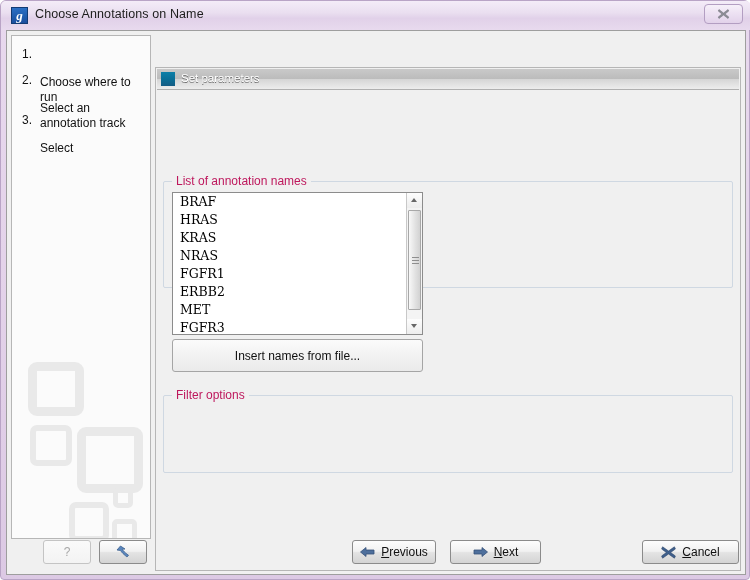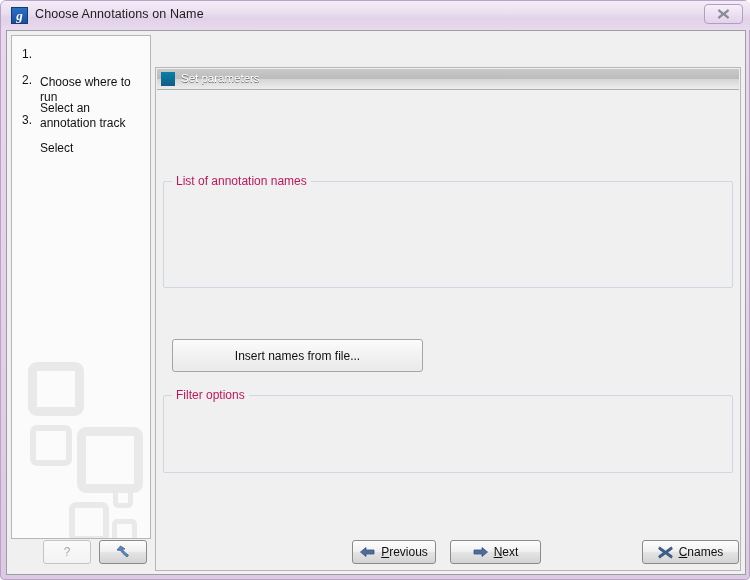--- a/index.html
+++ b/index.html
@@ -337,20 +337,42 @@
 
     <div class="content">
       <div class="section-header">
         <div class="swatch"></div>
         <div class="hdr-text">Set parameters</div>
       </div>
 
       <div class="group" style="left:7px; top:113px; right:7px; height:107px;">
         <span class="group-title">List of annotation names</span>
 
+        <div class="listbox" style="left:8px; top:10px; width:251px; height:143px;">
+          <div class="listrow">BRAF</div>
+          <div class="listrow">HRAS</div>
+          <div class="listrow">KRAS</div>
+          <div class="listrow">NRAS</div>
+          <div class="listrow">FGFR1</div>
+          <div class="listrow">ERBB2</div>
+          <div class="listrow">MET</div>
+          <div class="listrow">FGFR3</div>
+
+          <div class="scrollbar">
+            <div class="sb-btn up">
+              <span class="sb-arrow"></span>
+            </div>
+            <div class="sb-thumb">
+              <span class="sb-grip"></span>
+            </div>
+            <div class="sb-btn down">
+              <span class="sb-arrow"></span>
+            </div>
+          </div>
+        </div>
 
         <div class="btn flat" style="left:8px; top:157px; width:251px; height:33px;">
           <span class="btn-inner">Insert names from file...</span>
         </div>
       </div>
 
       <div class="group" style="left:7px; top:327px; right:7px; height:78px;">
         <span class="group-title">Filter options</span>
 
 
@@ -396,19 +418,19 @@
           </svg>
           <span><span class="mn">F</span><span>inish</span></span>
         </span>
       </div>
 
       <div class="btn" style="left:631px; top:3px; width:97px; height:24px;">
         <span class="btn-inner">
           <svg width="15" height="13" viewBox="0 0 15 13">
             <path d="M1.6 0.8 L7.5 5 L13.4 0.8 L14.4 3 L9.6 6.5 L14.4 10 L13.4 12.2 L7.5 8 L1.6 12.2 L0.6 10 L5.4 6.5 L0.6 3 Z" fill="#3f5f8c" stroke="#2d4669" stroke-width="0.6" stroke-linejoin="round"></path>
           </svg>
-          <span><span class="mn">C</span><span>names</span></span>
+          <span><span class="mn">C</span><span>ancel</span></span>
         </span>
       </div>
 
     </div>
   </div>
 </div>
 
 </body></html>

